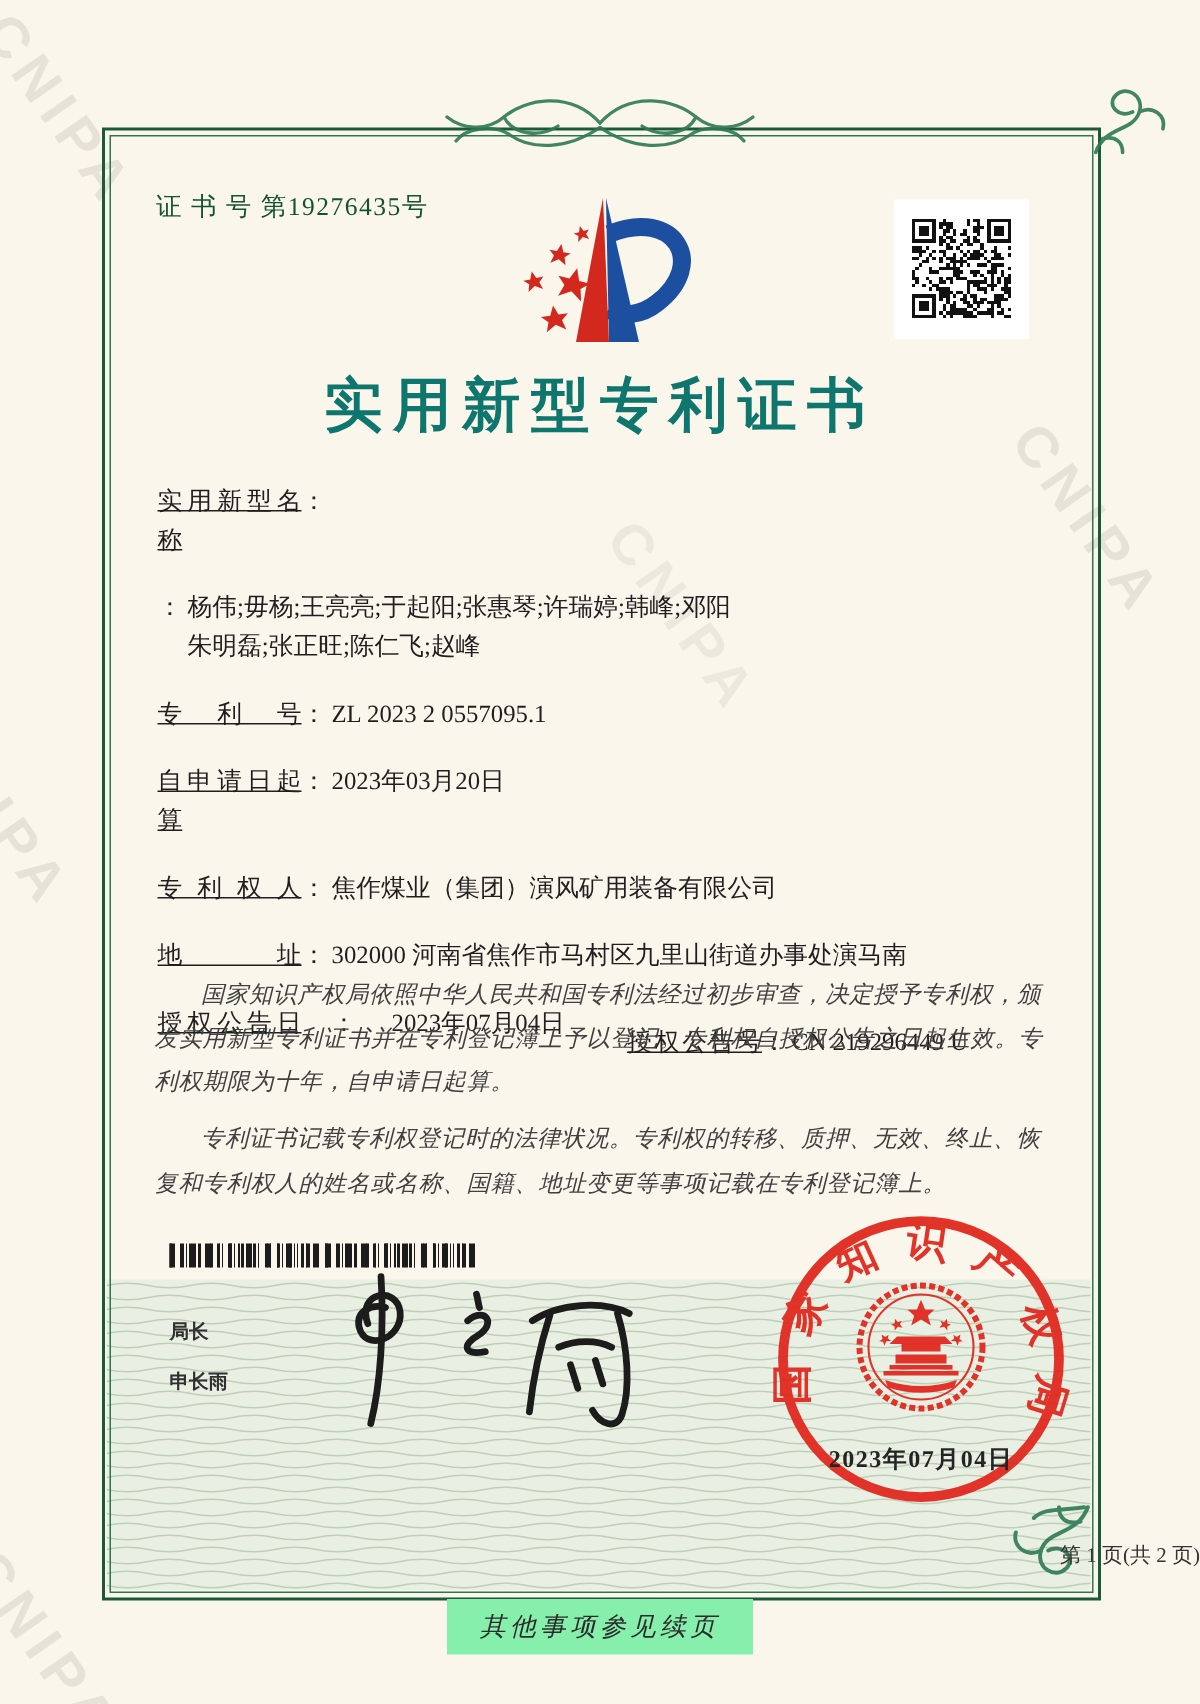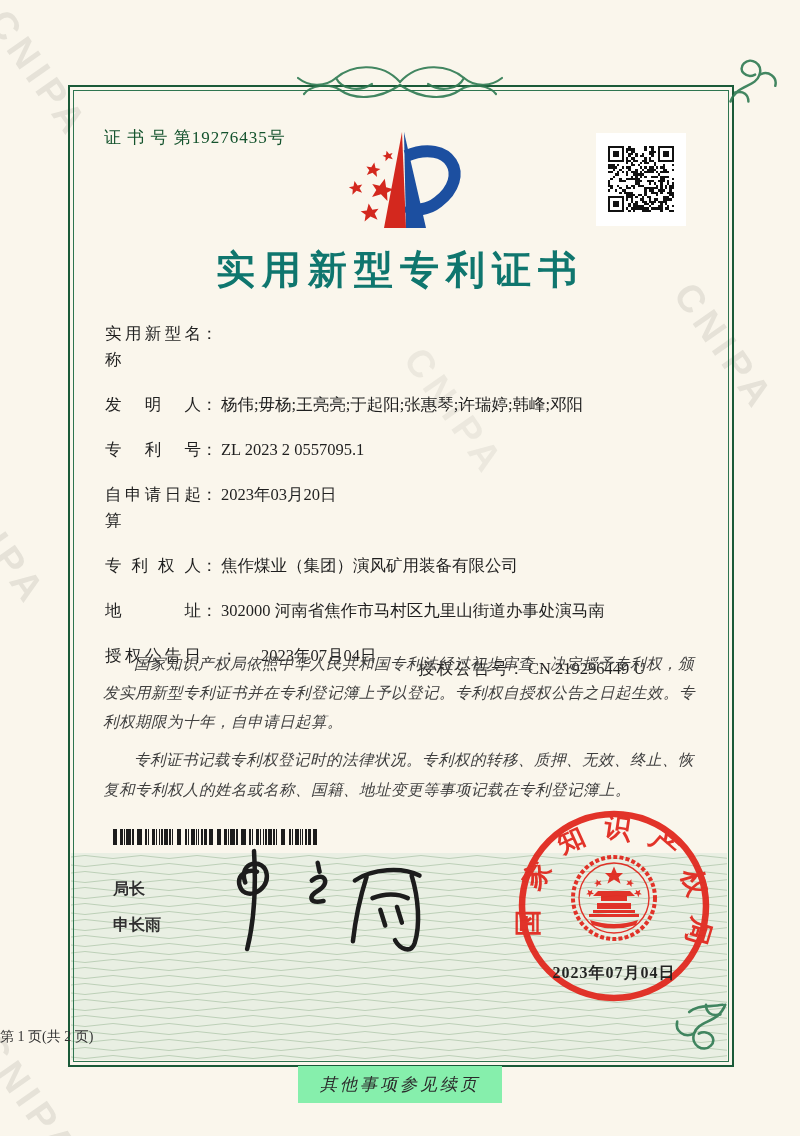--- a/index.html
+++ b/index.html
@@ -15,39 +15,39 @@
   .band svg{display:block}
   .wave{fill:none;stroke:#bdd0b8;stroke-width:1;}
   .cert-no{position:absolute;left:104px;top:126px;font-size:17px;letter-spacing:1px;color:#14532d;}
   .logo{position:absolute;left:342px;top:126px;}
   .qr-box{position:absolute;left:596px;top:133px;width:90px;height:93px;background:#fff;}
   .qr-box svg{position:absolute;left:12px;top:13px;}
   .title{position:absolute;left:0;top:243px;width:100%;text-align:center;
         font-size:39px;font-weight:bold;letter-spacing:7px;color:#0f766e;}
   .fields{position:absolute;left:105px;top:321px;width:594px;font-size:16.5px;}
   .frow{display:flex;margin-bottom:19px;line-height:26px;}
-  .lbl{width:96px;flex-shrink:0;text-align:justify;text-align-last:justify;}
+  .lbl{width:96px;flex-shrink:0;text-align:justify;text-align-last:justify;text-decoration:underline;}
   .colon{width:20px;flex-shrink:0;}
   .val{flex:1;}
   .grant-row{position:relative;gap:20px;}
   .grant-right{position:absolute;left:313px;top:0;display:flex;margin-top:13px;}
   .grant-right .lbl{width:90px;}
   .paras{position:absolute;left:103px;top:649px;width:597px;font-size:15.5px;
         line-height:1.88;font-style:italic;color:#404040;letter-spacing:.5px;}
   .paras p{margin:0 0 9px 0;text-indent:2em;}
   .barcode{position:absolute;left:113px;top:829px;width:206px;height:16px;
         background:
           repeating-linear-gradient(90deg,#1c1c1c 0 2px,transparent 2px 3px,#1c1c1c 3px 4px,transparent 4px 8px),
           repeating-linear-gradient(90deg,#1c1c1c 0 3px,transparent 3px 7px,#1c1c1c 7px 8px,transparent 8px 13px);}
   .director{position:absolute;left:113px;top:879px;font-family:"Liberation Sans","DejaVu Sans",sans-serif;
-        font-weight:600;font-size:16px;color:#303030;}
+        font-weight:600;font-size:13px;color:#303030;}
   .director div{margin-bottom:15px;}
   .signature{position:absolute;left:208px;top:845px;}
   .seal{position:absolute;left:514px;top:806px;opacity:.93;}
-  .pageno{position:absolute;left:0;top:1028px;width:100%;text-align:left;font-size:14px;color:#333;}
+  .pageno{position:absolute;left:0;top:1028px;width:100%;text-align:right;font-size:14px;color:#333;}
   .note-wrap{position:absolute;left:0;top:1066px;width:100%;text-align:center;}
   .note{display:inline-block;background:#86efac;padding:7px 22px;font-size:17px;
         font-style:italic;letter-spacing:3px;color:#2b2b2b;}
   .ornament{position:absolute;}
   .orn-stroke{fill:none;stroke:#2f7a52;stroke-width:2.2;stroke-linecap:round;opacity:.9;}
 </style>
 </head>
 <body>
 
 <div class="page">
@@ -151,24 +151,24 @@
   </div>
 
   <div class="title">实用新型专利证书</div>
 
   <div class="fields">
     <div class="frow">
       <span class="lbl">实用新型名称</span>
       <span class="colon">：</span>
     </div>
     <div class="frow">
-      <span class="lbl">发明人</span>
       <span class="colon">：</span>
       <span class="val">
         <div>杨伟;毋杨;王亮亮;于起阳;张惠琴;许瑞婷;韩峰;邓阳</div>
+        <div>朱明磊;张正旺;陈仁飞;赵峰</div>
       </span>
     </div>
     <div class="frow">
       <span class="lbl">专利号</span>
       <span class="colon">：</span>
       <span class="val">ZL 2023 2 0557095.1</span>
     </div>
     <div class="frow">
       <span class="lbl">自申请日起算</span>
       <span class="colon">：</span>

